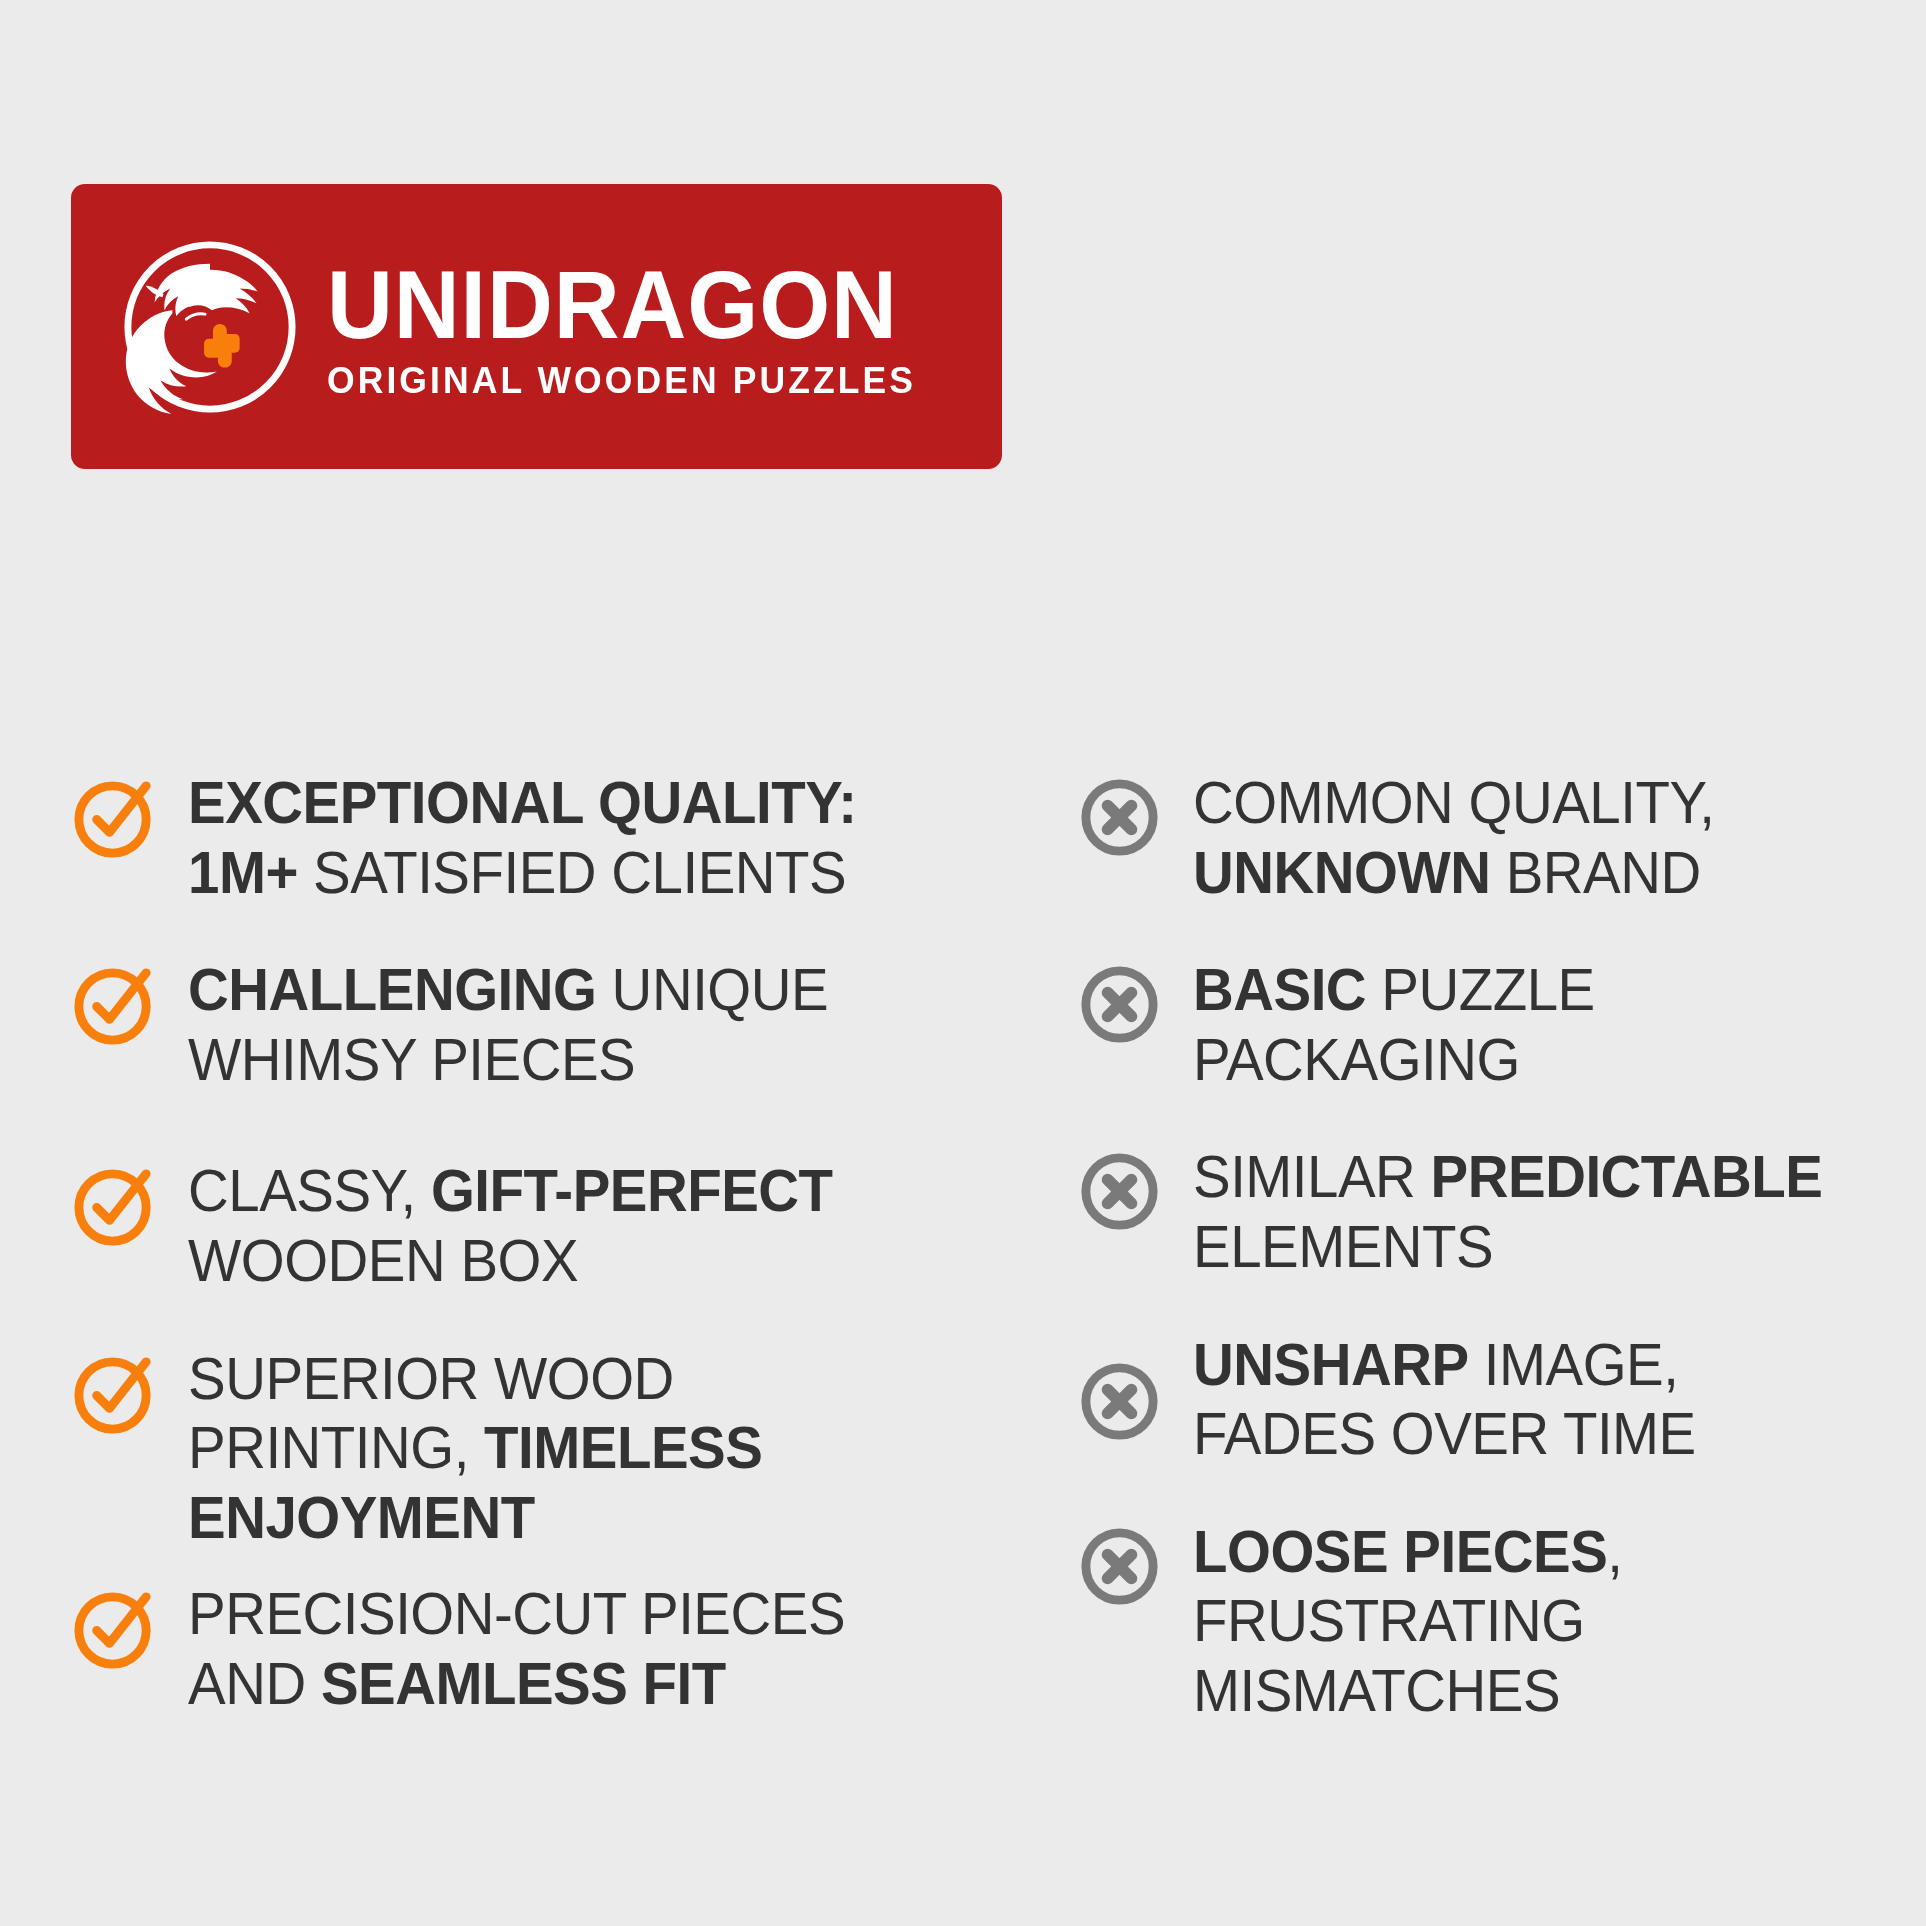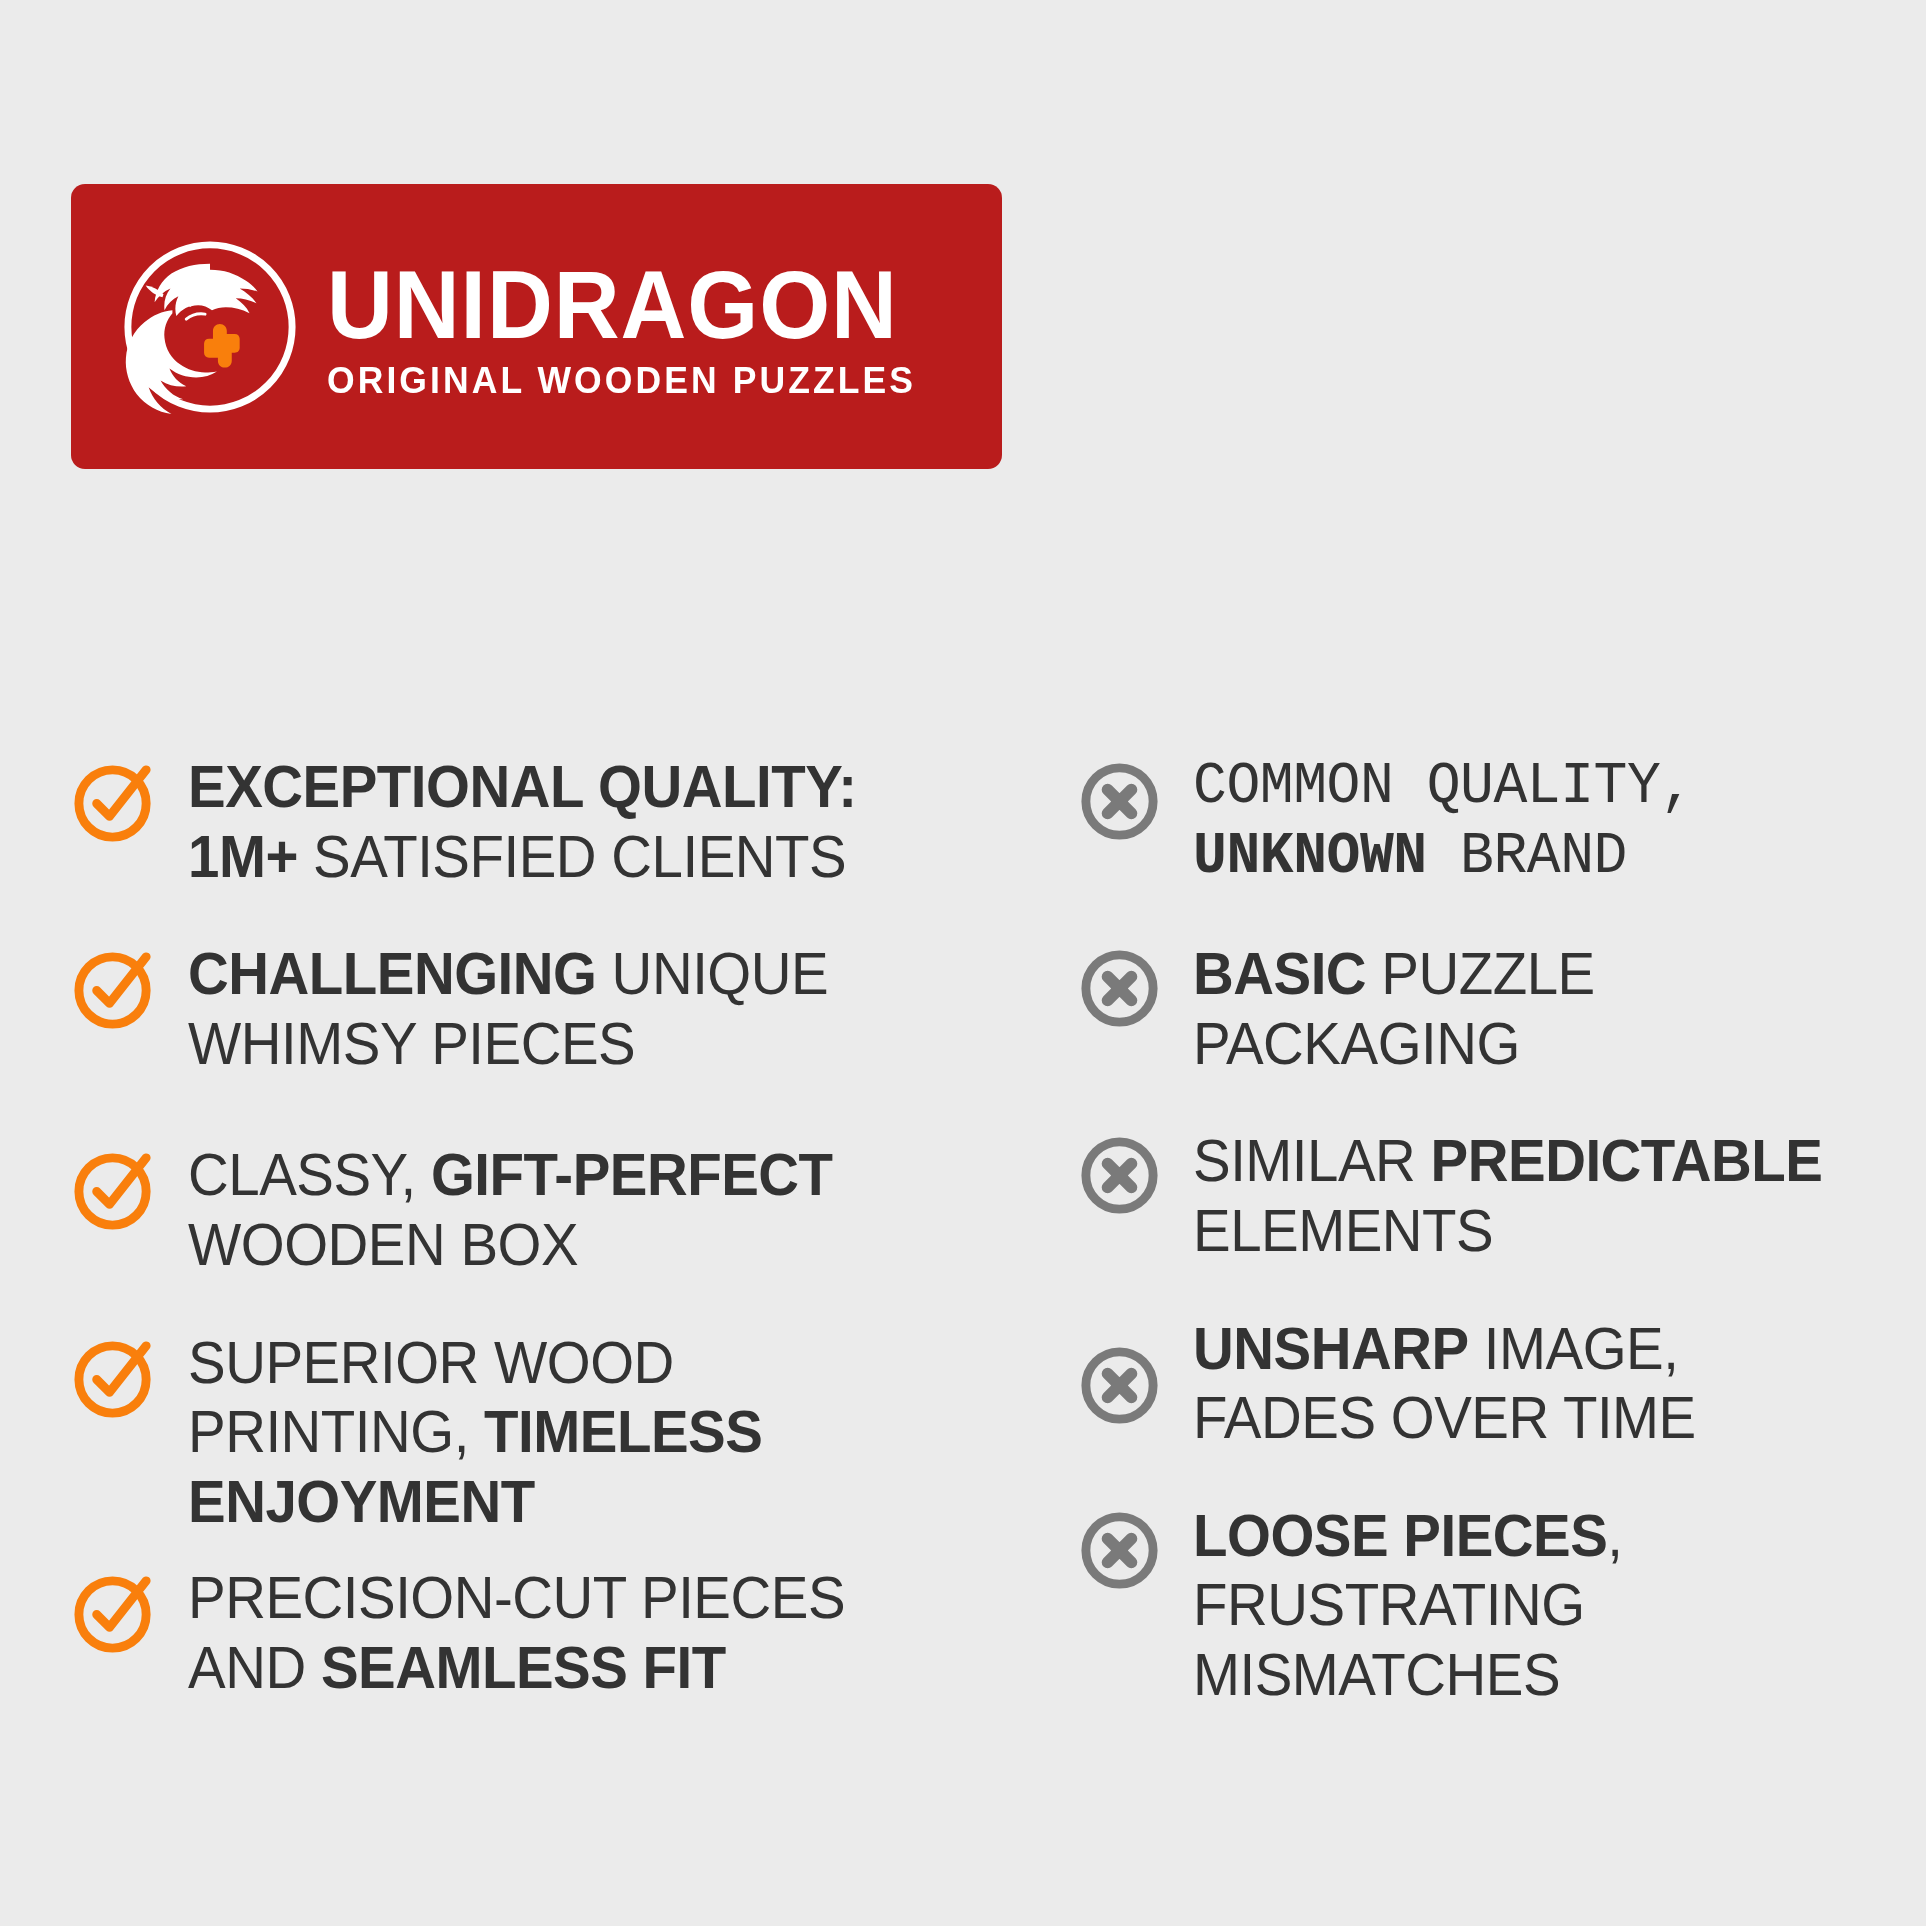--- a/index.html
+++ b/index.html
@@ -76,21 +76,21 @@
   .other-brands .ln{display:block;}
 
   
   .cols{
     position:absolute;
     top:752px;left:0;
     width:1927px;
   }
   .col{
     position:absolute;
-    top:0;
+    top:16px;
   }
   .col-left{left:69px;width:931px;}
   .col-right{left:1074px;width:822px;}
 
   .row{
     display:flex;
     align-items:flex-start;
     margin-bottom:49px;
     min-height:129px;
   }
@@ -113,21 +113,21 @@
     width:106%;
   }
   .col-right .row .txt{font-size:60px;}
   .row .txt b{font-weight:700;}
 
   
   .col-left .row:nth-child(1){margin-bottom:48px;}
   .col-left .row:nth-child(2){margin-bottom:62px;}
   .col-left .row:nth-child(3){margin-bottom:48px;justify-content:space-between;}
   .col-left .row:nth-child(4){margin-bottom:27px;}
-  .col-right .row:nth-child(1){margin-bottom:48px;font-family:Liberation Mono, monospace;}
+  .col-right .row:nth-child(1){margin-bottom:48px;}
   .col-right .row:nth-child(2){margin-bottom:48px;}
   .col-right .row:nth-child(3){margin-bottom:48px;}
   .col-right .row:nth-child(4){margin-bottom:48px;align-items:center;}
 </style>
 </head>
 <body>
 
 <div class="page">
 
   <div class="header">

